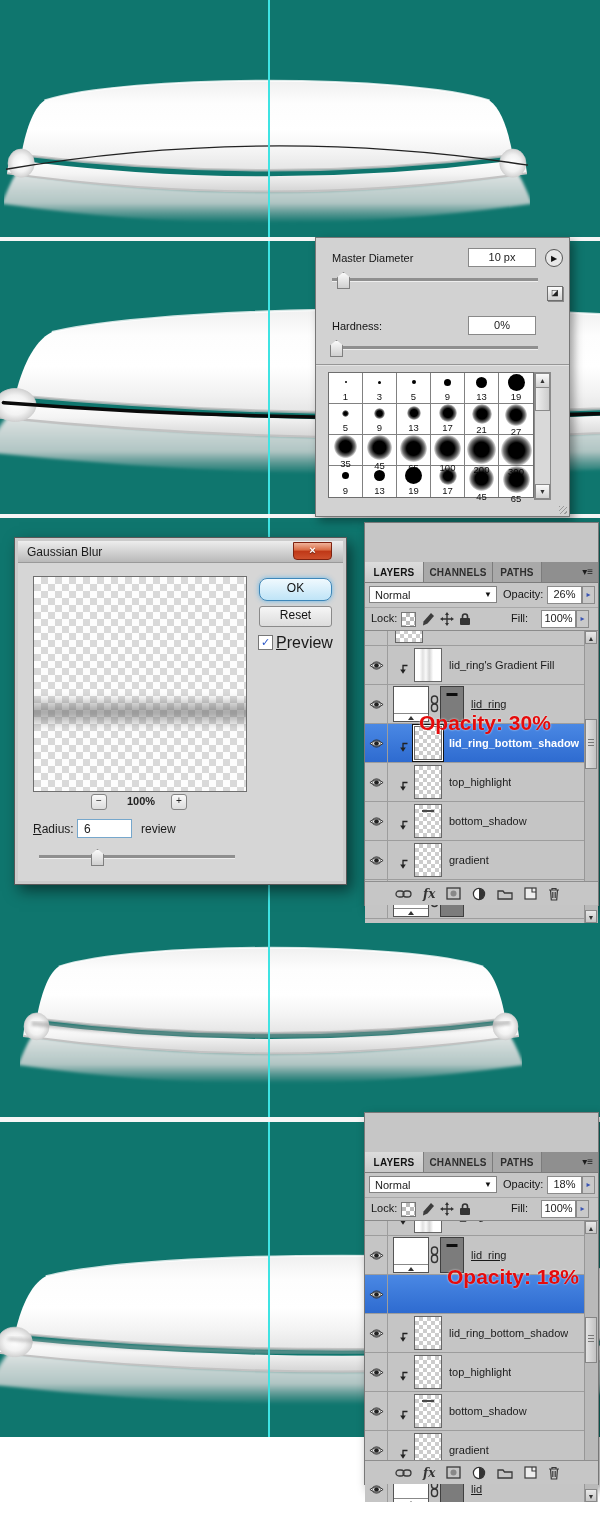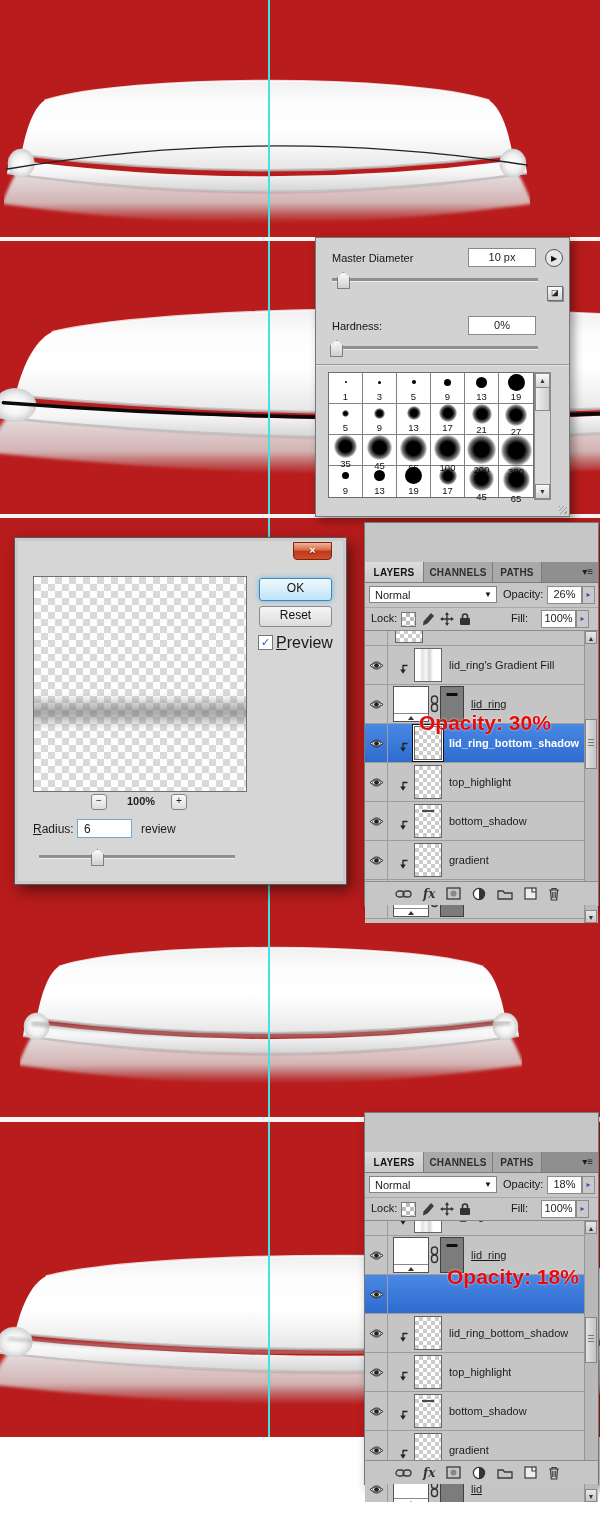--- a/index.html
+++ b/index.html
@@ -1,16 +1,16 @@
 <!DOCTYPE html>
 <html><head>
 <meta charset="utf-8">
 <style>
   html,body{margin:0;padding:0;}
-  .page{position:relative;width:600px;height:1522px;background:#b91c1c;overflow:hidden;
+  .page{position:relative;width:600px;height:1522px;background:#0f766e;overflow:hidden;
         font-family:"Liberation Sans","DejaVu Sans",sans-serif;color:#1b1b1b;}
   .abs{position:absolute;}
 
   
   .guide{position:absolute;left:268px;top:0;width:2px;height:1437px;background:#3fe3e3;z-index:3;}
   .sep{position:absolute;left:0;width:600px;height:4px;background:#f6f6f6;z-index:4;}
   .footer{position:absolute;left:0;top:1437px;width:600px;height:85px;background:#ffffff;z-index:2;}
   .lid{position:absolute;z-index:1;}
 
   
@@ -52,21 +52,21 @@
           background:linear-gradient(#f0b39a 0%,#d86a43 45%,#bf3716 50%,#cd4f2c 100%);color:#fff;font-weight:bold;
           font-size:11px;line-height:15px;text-align:center;text-shadow:0 1px 1px rgba(0,0,0,.5);}
   .gpreview{position:absolute;left:18px;top:38px;width:212px;height:214px;border:1px solid #6f6f6f;background-color:#fdfdfd;
             background-image:linear-gradient(45deg,#d9d9d9 25%,transparent 25%,transparent 75%,#d9d9d9 75%),
                              linear-gradient(45deg,#d9d9d9 25%,transparent 25%,transparent 75%,#d9d9d9 75%);
             background-position:0 0,7px 7px;background-size:14px 14px;overflow:hidden;}
   .gband{position:absolute;left:-4px;right:-4px;top:118px;height:34px;
          background:linear-gradient(to bottom,rgba(120,120,120,0),rgba(100,100,100,.58) 50%,rgba(120,120,120,0));filter:blur(2px);}
   .zbtn{position:absolute;width:14px;height:14px;background:linear-gradient(#fbfbfb,#dcdcdc);border:1px solid #848484;
         border-radius:3px;font-size:10px;line-height:12px;text-align:center;color:#222;}
-  .gok{position:absolute;left:244px;top:40px;width:71px;height:21px;border:1px solid #3e87b9;border-radius:3px;
+  .gok{position:absolute;left:244px;top:40px;width:71px;height:21px;border:1px solid #3e87b9;border-radius:8px;
        background:linear-gradient(#f0f9fe,#bfe4f7);box-shadow:0 0 5px rgba(90,180,235,.9);
        font-size:12px;line-height:19px;text-align:center;color:#111;}
   .greset{position:absolute;left:244px;top:68px;width:71px;height:19px;border:1px solid #8a8a8a;border-radius:3px;
        background:linear-gradient(#f6f6f6,#dcdcdc);font-size:12px;line-height:17px;text-align:center;color:#111;}
   .gcheck{position:absolute;left:243px;top:97px;width:13px;height:13px;background:#fff;border:1px solid #777;
           font-size:11px;line-height:12px;text-align:center;color:#2a56c6;font-weight:bold;}
   .u{text-decoration:underline;}
   .ginput{position:absolute;left:62px;top:281px;width:55px;height:19px;background:#fff;border:1px solid #76a7cc;
           font-size:12px;line-height:19px;padding-left:6px;box-sizing:border-box;}
 
@@ -369,20 +369,23 @@
       </div>
     <div class="bscroll">
       <div class="barrow" style="top:0">▲</div>
       <div class="bthumb"></div>
       <div class="barrow" style="bottom:0">▼</div>
     </div>
     <div class="grip"></div>
   </div>
 
   <div class="gdialog">
+    <div class="gtitle">
+      <span>Gaussian Blur</span>
+    </div>
     <div class="gclose">×</div>
 
     <div class="gpreview">
       <div class="gband"></div>
     </div>
 
     <div class="zbtn" style="left:76px;top:256px">−</div>
     <div class="abs" style="left:100px;top:257px;width:52px;text-align:center;font-size:11px;font-weight:bold;color:#222">100%</div>
     <div class="zbtn" style="left:156px;top:256px">+</div>
 

